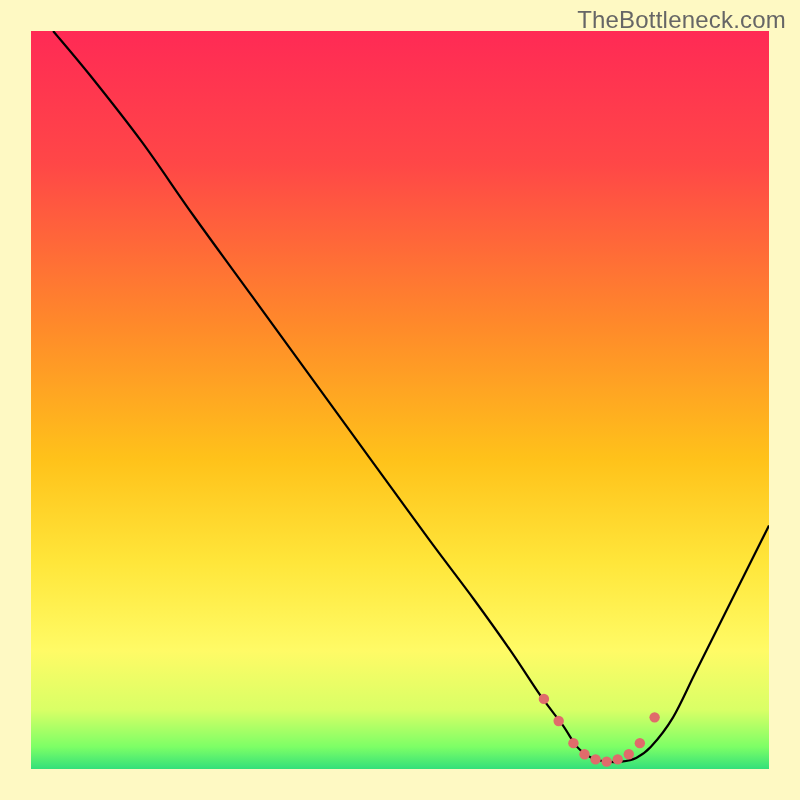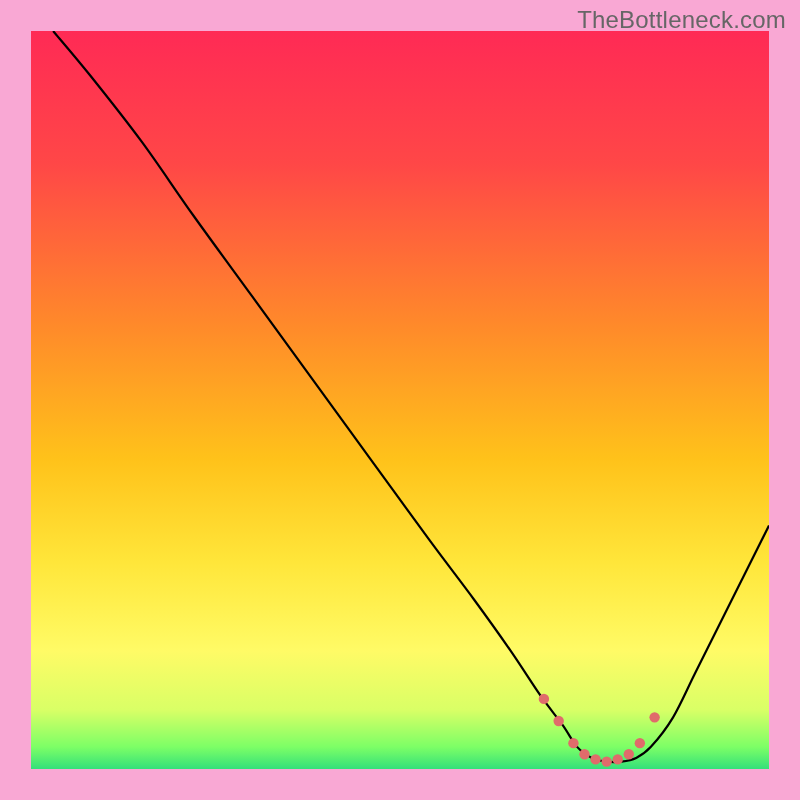--- a/index.html
+++ b/index.html
@@ -10,21 +10,21 @@
     background: #000;
     overflow: hidden;
     font-family: Arial, Helvetica, sans-serif;
   }
   .frame {
     position: absolute;
     left: 0;
     top: 0;
     width: 800px;
     height: 800px;
-    background: #f9a8d4;
+    background: #fef9c3;
   }
   .watermark {
     position: absolute;
     top: 6px;
     right: 14px;
     color: #666;
     font-size: 24px;
     font-weight: 500;
     letter-spacing: 0.2px;
     user-select: none;

